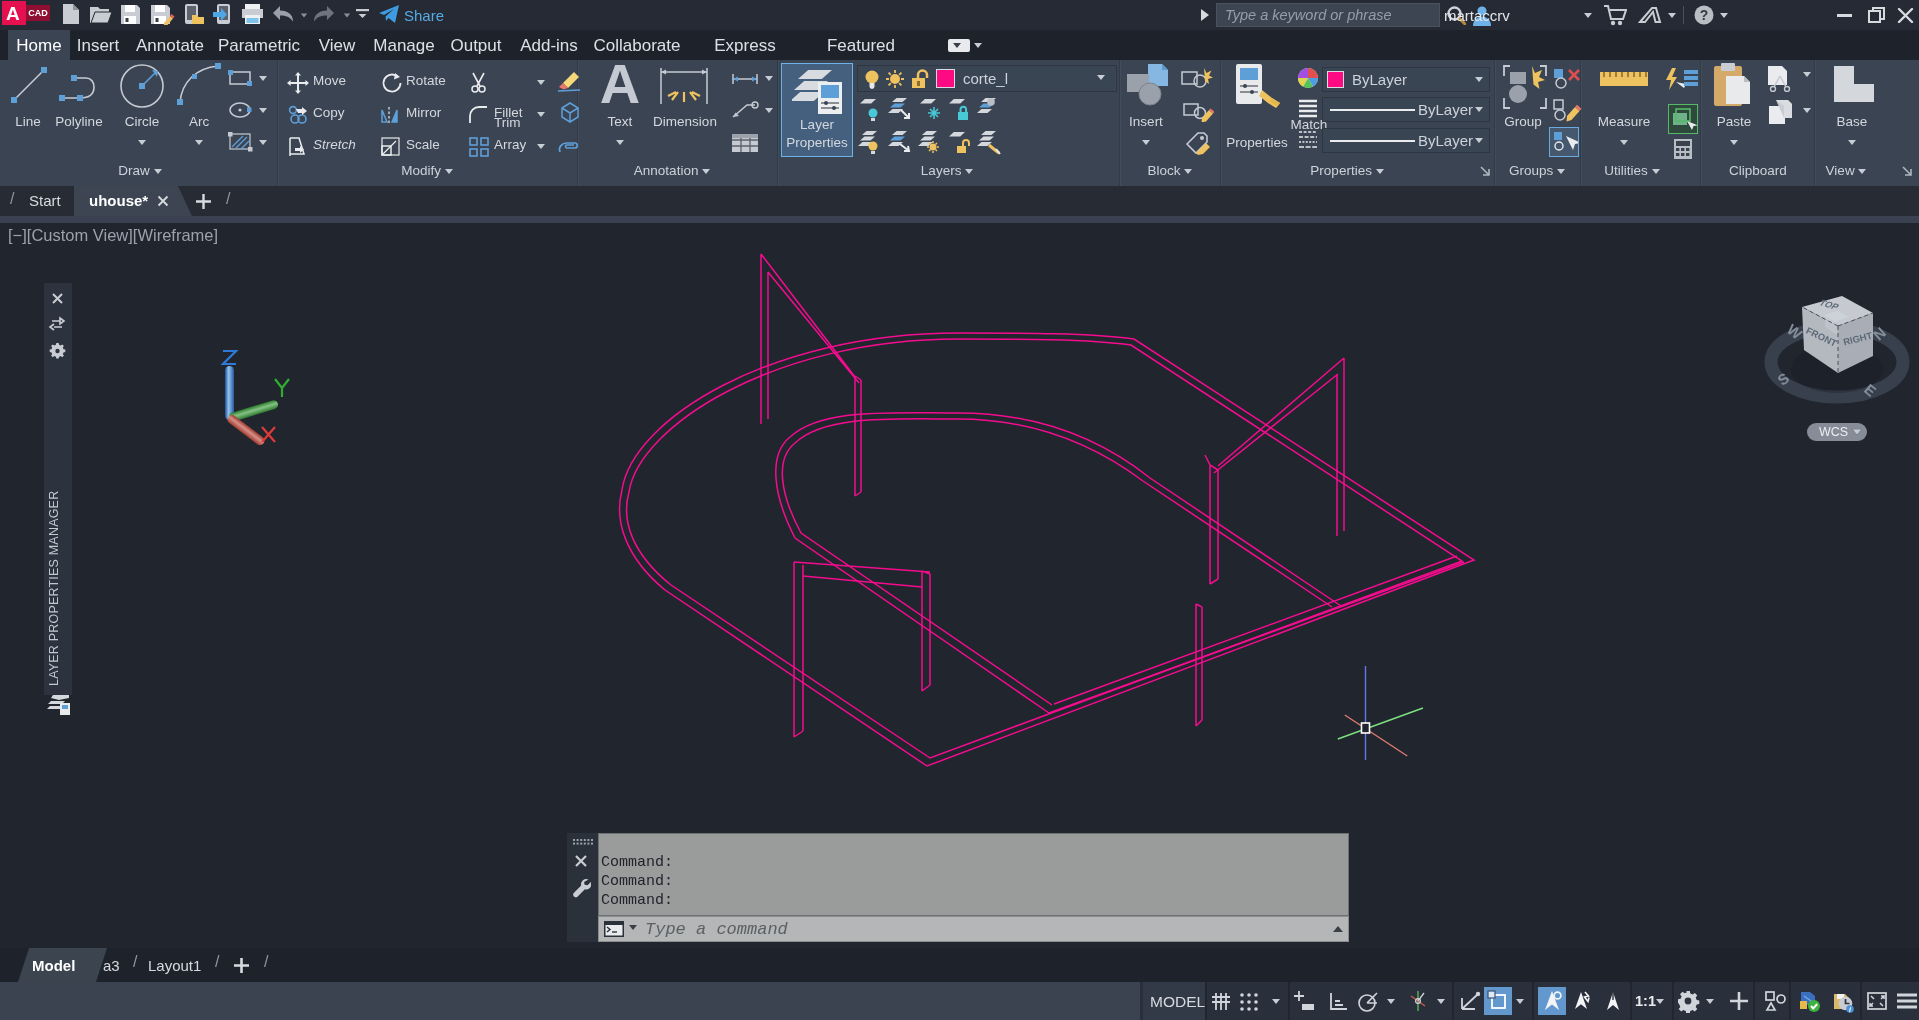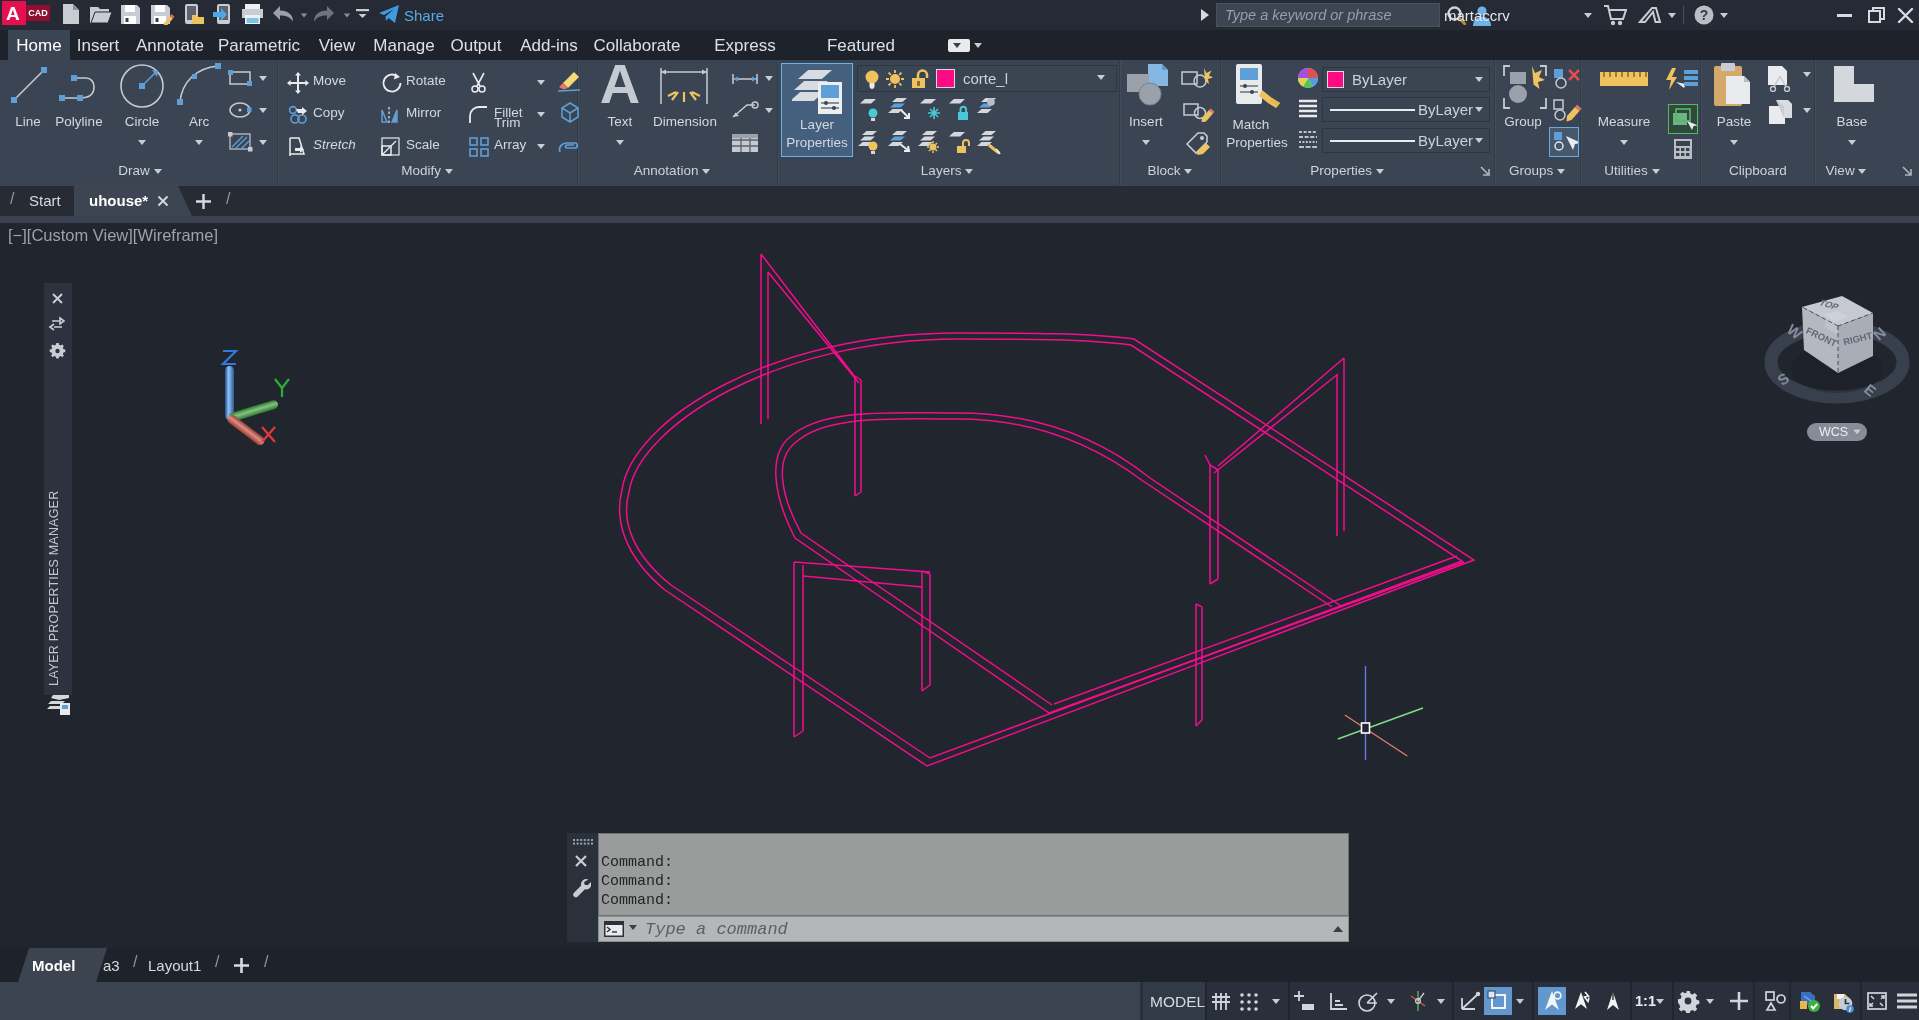--- a/index.html
+++ b/index.html
@@ -414,21 +414,21 @@
     <div class="plabel" style="left:1080px;width:180px;top:162px;">Block <span class="caret"></span></div>
     <svg class="a" style="left:1232px;top:62px" width="50" height="48" viewBox="0 0 50 48">
       <rect x="4" y="2" width="26" height="40" rx="2" fill="#e8eaec"></rect>
       <rect x="8" y="6" width="18" height="12" fill="#5f9fd8"></rect>
       <path d="M8 24h18M8 30h18" stroke="#6a7077" stroke-width="1.5"></path>
       <circle cx="13" cy="24" r="2" fill="#3a4452"></circle>
       <circle cx="20" cy="30" r="2" fill="#3a4452"></circle>
       <path d="M30 28l10 8 8 5-4 5-8-5-9-7z" fill="#eec25f"></path>
       <path d="M40 36l8 5-2.5 3.5-8-5z" fill="#e5b84f"></path>
     </svg>
-    <div class="blab" style="left:1191px;top:116px;width:120px;">Match</div>
+    <div class="blab" style="left:1249px;top:116px;width:120px;">Match</div>
     <div class="blab" style="left:1197px;top:134px;width:120px;">Properties</div>
     <svg class="a" style="left:1297px;top:67px" width="22" height="22" viewBox="0 0 22 22">
       <circle cx="11" cy="11" r="10" fill="#d8dbe0"></circle>
       <path d="M11 1a10 10 0 0 1 10 10h-10z" fill="#e34f4f"></path>
       <path d="M21 11a10 10 0 0 1-5 8.6L11 11z" fill="#4f9de3"></path>
       <path d="M16 19.6A10 10 0 0 1 6 19.6L11 11z" fill="#55c25a"></path>
       <path d="M6 19.6A10 10 0 0 1 1 11h10z" fill="#e3d44f"></path>
       <path d="M1 11A10 10 0 0 1 11 1v10z" fill="#a44fe3"></path>
     </svg>
     <div style="position:absolute;background:#3a4554;border:1px solid #2e3642;height:25px;left:1322px;top:67px;width:168px;"></div>

